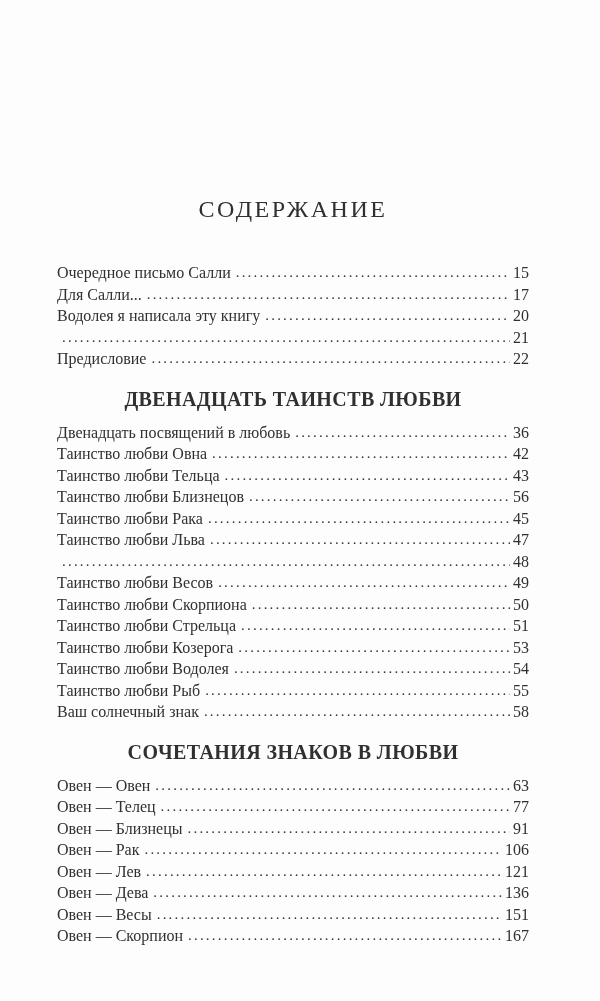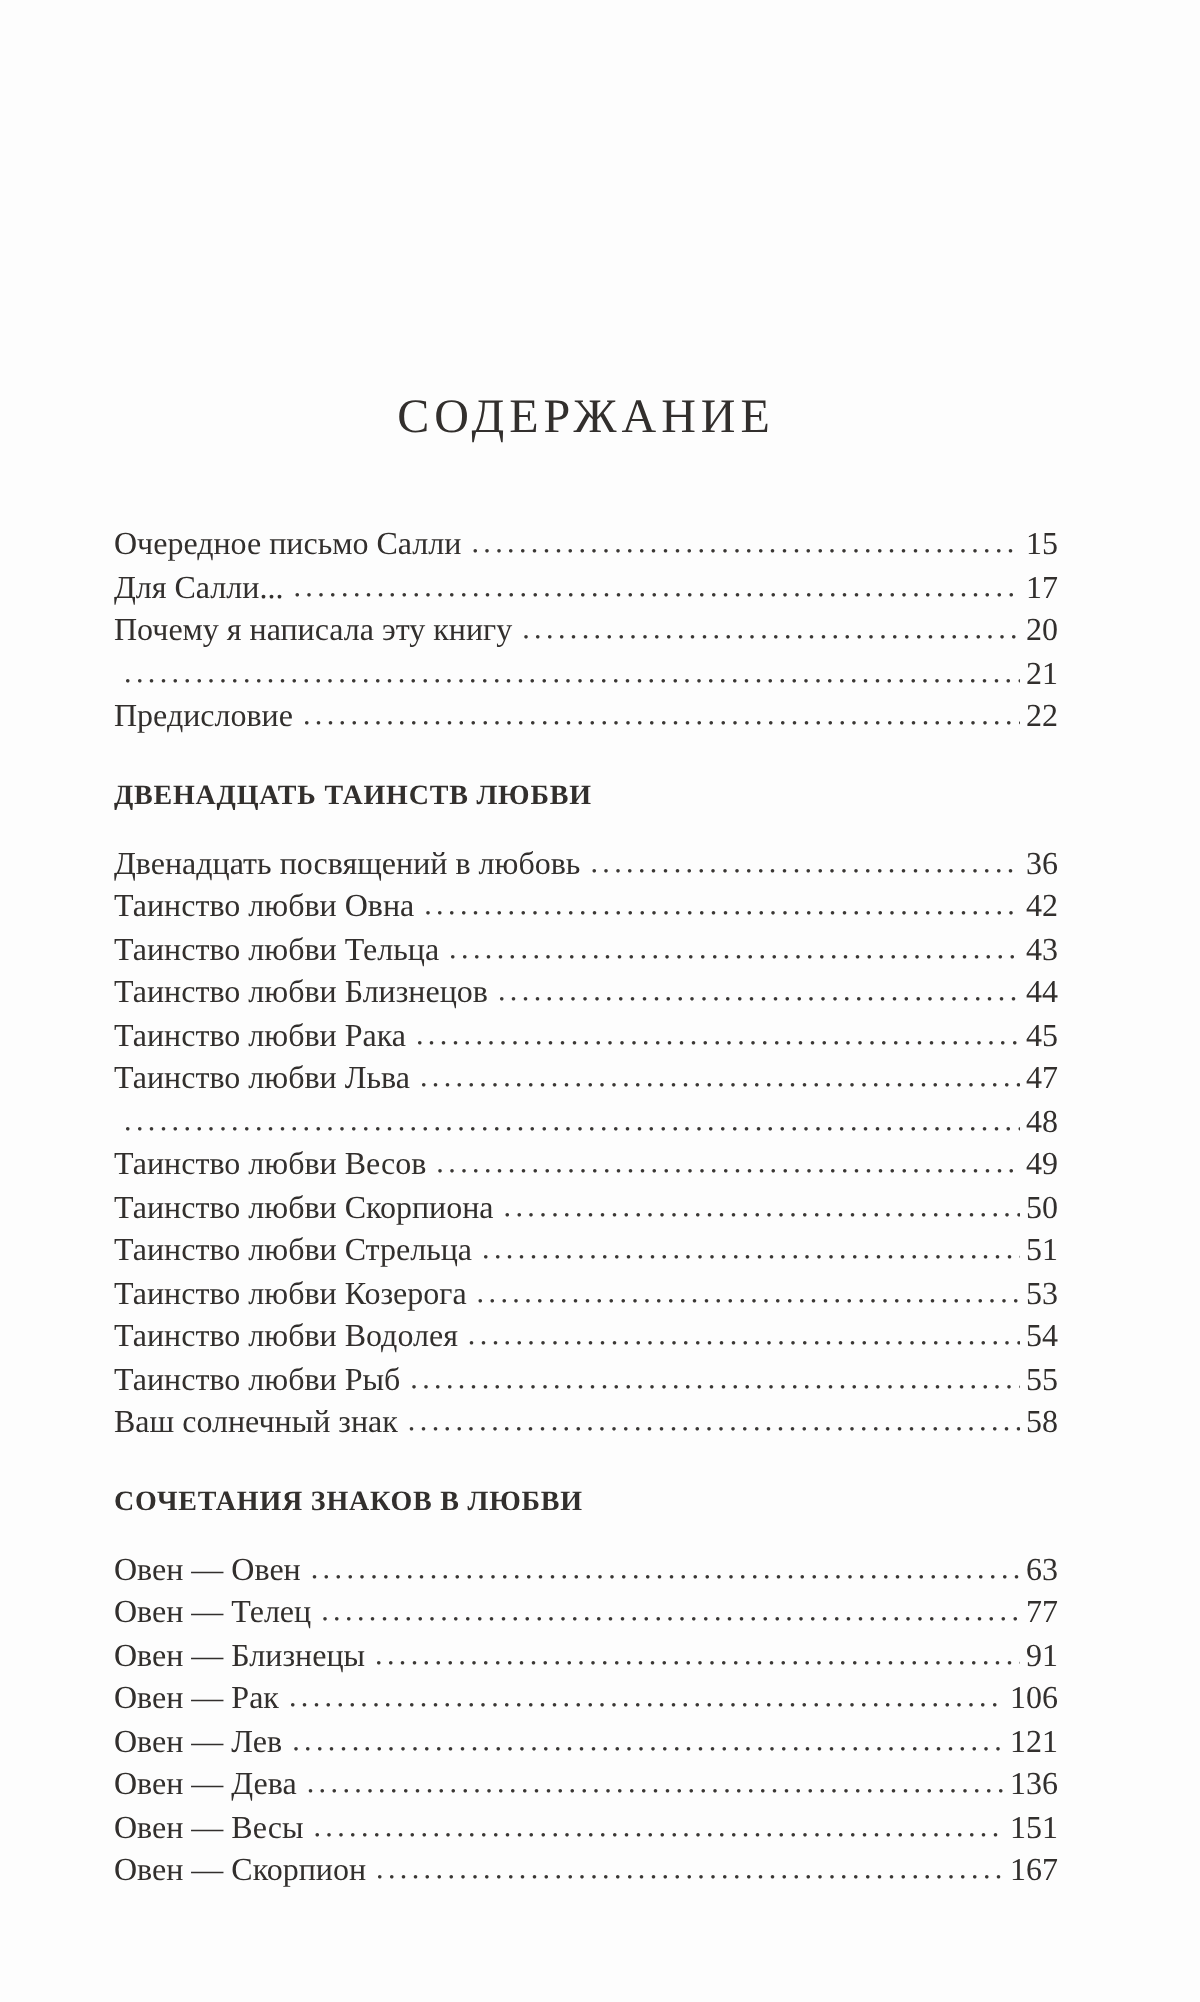--- a/index.html
+++ b/index.html
@@ -28,25 +28,25 @@
     font-weight: 400;
     letter-spacing: 2.5px;
     line-height: 26px;
     text-align: center;
     white-space: nowrap;
   }
   .toc-section {
     margin: 0;
   }
   .section-heading {
-    font-size: 14px;
+    font-size: 20px;
     font-weight: 700;
     letter-spacing: 0.4px;
     line-height: 24px;
-    text-align: left;
+    text-align: center;
     margin: 17px 0 11px 0;
     white-space: nowrap;
   }
   .toc-row {
     display: flex;
     align-items: flex-end;
     font-size: 16px;
     line-height: 21.5px;
   }
   .entry-title {
@@ -84,21 +84,21 @@
     <span class="entry-page">15</span>
   </div>
 
   <div class="toc-row">
     <span class="entry-title">Для Салли...</span>
     <span class="leader-dots" aria-hidden="true">................................................................................................................................................................</span>
     <span class="entry-page">17</span>
   </div>
 
   <div class="toc-row">
-    <span class="entry-title">Почему я написала эту книгу</span>
+    <span class="entry-title">Водолея я написала эту книгу</span>
     <span class="leader-dots" aria-hidden="true">................................................................................................................................................................</span>
     <span class="entry-page">20</span>
   </div>
 
   <div class="toc-row">
     <span class="leader-dots" aria-hidden="true">................................................................................................................................................................</span>
     <span class="entry-page">21</span>
   </div>
 
   <div class="toc-row">
@@ -126,21 +126,21 @@
 
   <div class="toc-row">
     <span class="entry-title">Таинство любви Тельца</span>
     <span class="leader-dots" aria-hidden="true">................................................................................................................................................................</span>
     <span class="entry-page">43</span>
   </div>
 
   <div class="toc-row">
     <span class="entry-title">Таинство любви Близнецов</span>
     <span class="leader-dots" aria-hidden="true">................................................................................................................................................................</span>
-    <span class="entry-page">44</span>
+    <span class="entry-page">56</span>
   </div>
 
   <div class="toc-row">
     <span class="entry-title">Таинство любви Рака</span>
     <span class="leader-dots" aria-hidden="true">................................................................................................................................................................</span>
     <span class="entry-page">45</span>
   </div>
 
   <div class="toc-row">
     <span class="entry-title">Таинство любви Льва</span>

